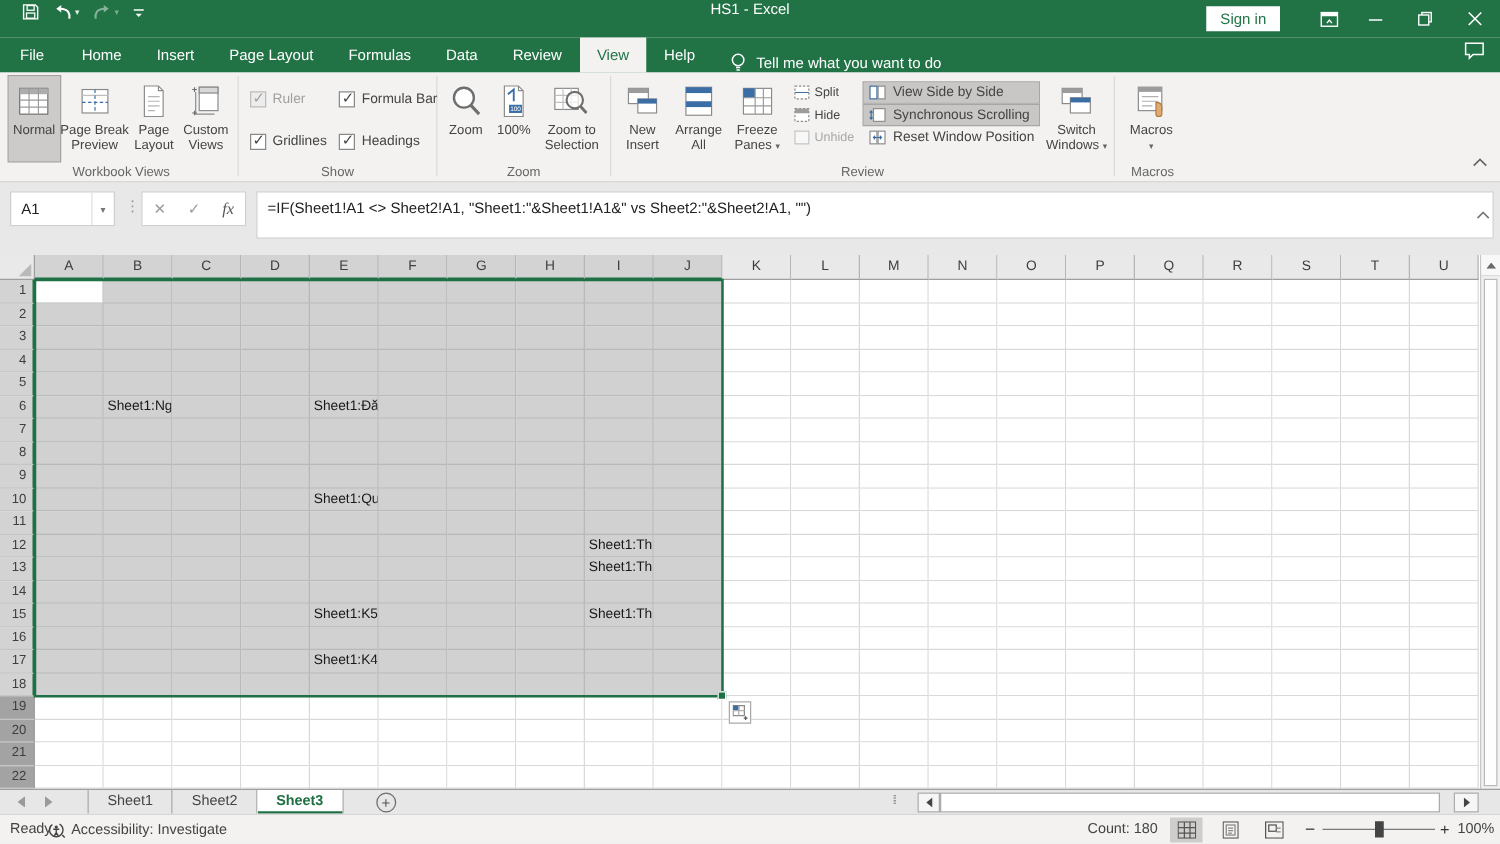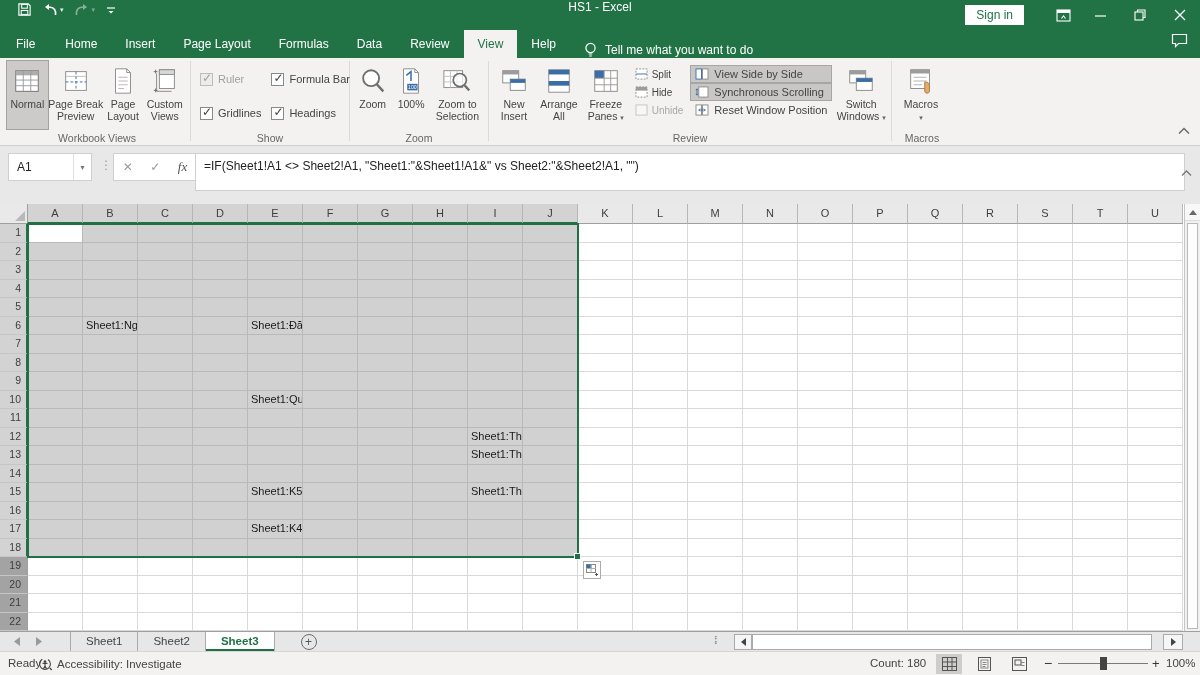--- a/index.html
+++ b/index.html
@@ -58,21 +58,21 @@
 
   
   .formula-row{position:absolute;top:146px;left:0;width:1200px;height:58px;background:#e8e8e8}
   .namebox{position:absolute;left:8px;top:7px;width:84px;height:28px;background:#fff;border:1px solid #cfcfcf;display:flex;align-items:center}
   .namebox-text{flex:1;font-size:12px;color:#222;padding-left:8px}
   .namebox-caret{width:18px;text-align:center;color:#777;font-size:8px;border-left:1px solid #e0e0e0;align-self:stretch;display:flex;align-items:center;justify-content:center}
   .fb-dots{position:absolute;left:100px;top:12px;color:#9a9a9a;font-size:12px;letter-spacing:0}
   .fb-btns{position:absolute;left:113px;top:7px;width:84px;height:28px;background:#fff;border:1px solid #cfcfcf;display:flex;align-items:center;justify-content:space-around}
   .fb-x,.fb-check{color:#9a9a9a;font-size:12px}
   .fb-fx{font-style:italic;font-family:"Liberation Serif",serif;font-size:13px;color:#555}
-  .finput{position:absolute;left:195px;top:7px;width:990px;height:38px;background:#fff;border:1px solid #cfcfcf;font-size:12px;color:#222;padding:5px 8px;white-space:nowrap;overflow:hidden}
+  .finput{position:absolute;left:205px;top:7px;width:990px;height:38px;background:#fff;border:1px solid #cfcfcf;font-size:12px;color:#222;padding:5px 8px;white-space:nowrap;overflow:hidden}
   .fb-collapse{position:absolute;right:8px;top:17px;color:#777}
 
   
   .grid-area{position:absolute;top:204px;left:0;width:1184px;height:427px;background:#fff;overflow:hidden}
   .corner{position:absolute;left:0;top:0;width:28px;height:20px;background:#e9e9e9;border-right:1px solid #9f9f9f;border-bottom:1px solid #9f9f9f}
   .corner::after{content:"";position:absolute;right:2px;bottom:2px;border-style:solid;border-width:0 0 10px 10px;border-color:transparent transparent #b9b9b9 transparent}
   .col-headers{position:absolute;left:28px;top:0;right:0;height:20px;display:flex;overflow:hidden}
   .col-header{width:55px;flex:0 0 auto;text-align:center;line-height:19px;font-size:11px;color:#3e3e3e;background:#e9e9e9;border-right:1px solid #b6b6b6;border-bottom:1px solid #9f9f9f}
   .col-header.sel{background:#d3d3d3;border-bottom:2px solid #217346;line-height:18px}
   .grid-body{position:absolute;left:0;top:20px;right:0;bottom:0;overflow:hidden}

